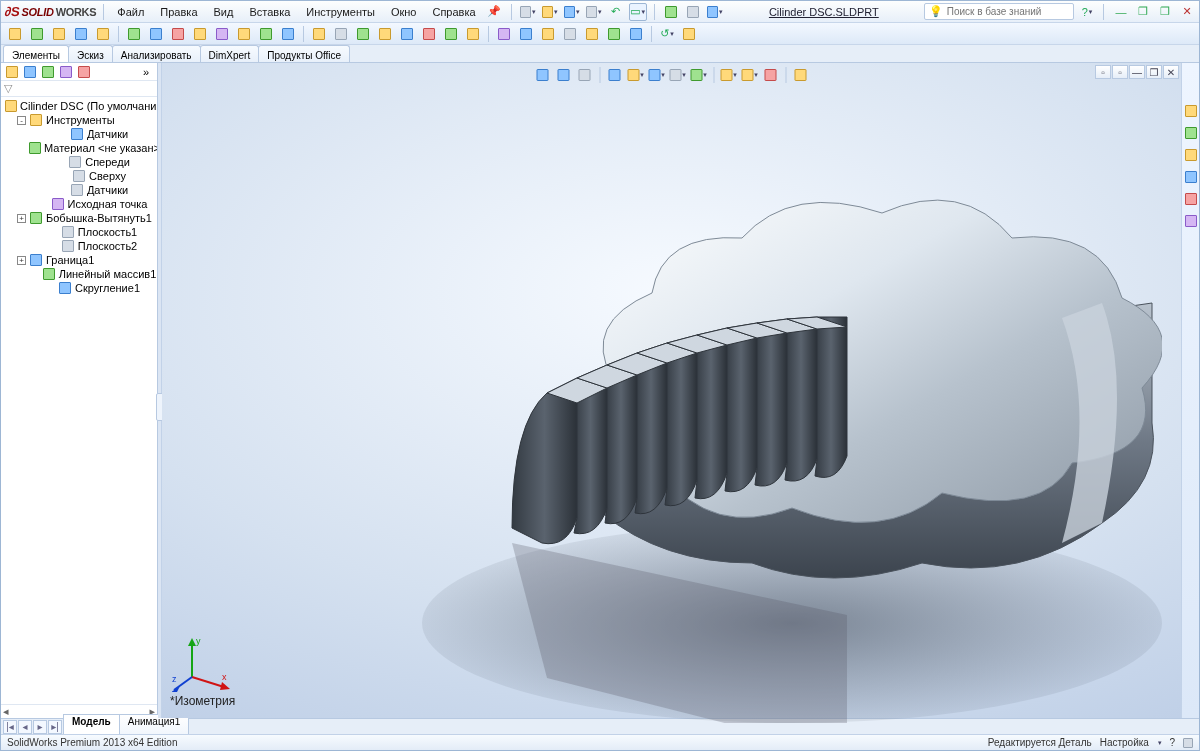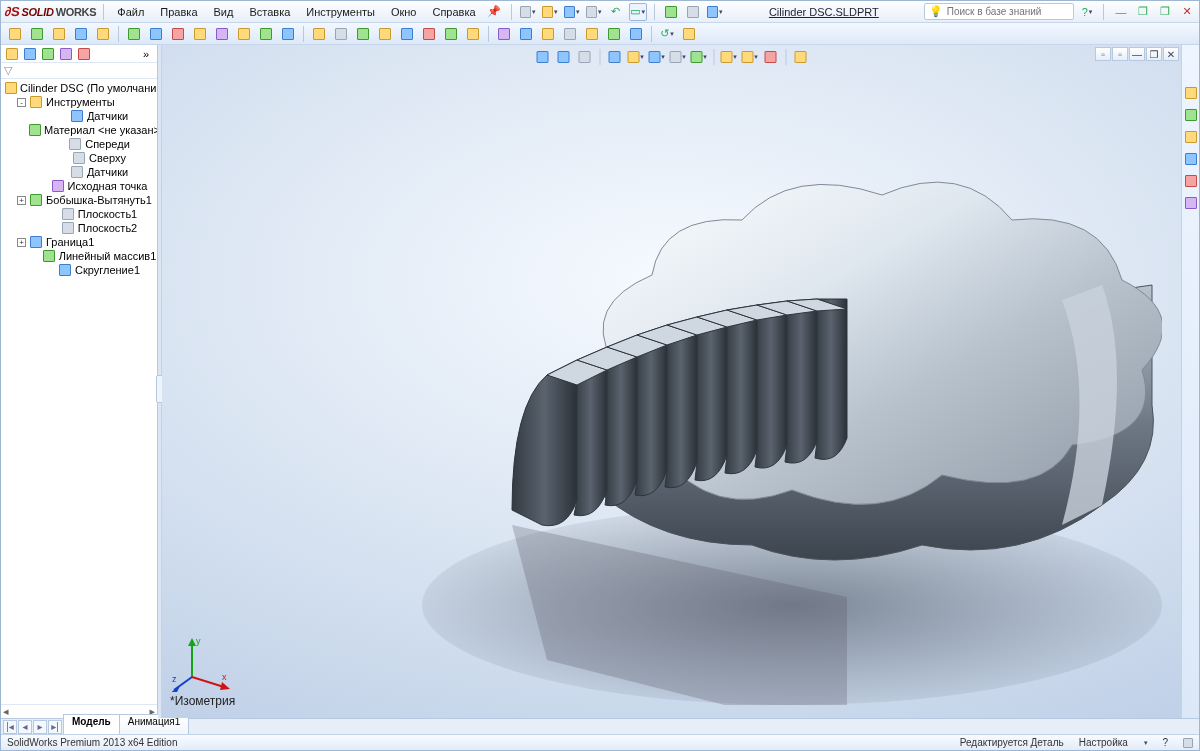--- a/index.html
+++ b/index.html
@@ -55,21 +55,21 @@
   .mdi-ctrls { position:absolute; top:2px; right:2px; display:flex; gap:1px;}
   .mdi-ctrls .mdi { width:16px;height:14px; border:1px solid #b7c9e1; background:linear-gradient(#fff,#e6eef8); display:flex;align-items:center;justify-content:center; font-size:10px; color:#445;}
   
   .model-wrap { position:absolute; left:200px; top:60px; width:800px; height:600px; pointer-events:none;}
   
   .bottom-tabs { height:16px; background:#e6eef8; border-top:1px solid #b7c9e1; display:flex; align-items:center; padding-left:2px; font-size:10px;}
   .btab-nav { width:14px;height:14px;border:1px solid #b7c9e1;background:#f3f8ff;display:flex;align-items:center;justify-content:center;margin-right:1px;color:#668;cursor:default;}
   .btab { height:25px; padding:1px 8px; border:1px solid #b7c9e1; background:linear-gradient(#fff,#eef4fc); margin-right:-1px; cursor:default;}
   .btab.active { background:#fff; font-weight:bold;}
   
-  .status-bar { height:16px; background:linear-gradient(#f7fbff,#e3ecf7); border-top:1px solid #c2d2e8; display:flex; align-items:center; padding:0 6px; font-size:10px; color:#333; gap:15px;}
+  .status-bar { height:16px; background:linear-gradient(#f7fbff,#e3ecf7); border-top:1px solid #c2d2e8; display:flex; align-items:center; padding:0 6px; font-size:10px; color:#333; gap:8px;}
   .status-bar .spacer{flex:1;}
   .carat { font-size:7px; color:#446; margin-left:1px;}
   .ico-generic { width:12px;height:12px; background:#ffd97a; border:1px solid #c99a2e; border-radius:1px;}
   .ico-blue { background:#8fc5ff; border-color:#3b7fce;}
   .ico-green { background:#9fe28f; border-color:#3f9a2e;}
   .ico-red { background:#f6a3a3; border-color:#c54b4b;}
   .ico-purple { background:#d5b6f3; border-color:#8a5bc9;}
   .ico-grey { background:#d6dde6; border-color:#98a5b5;}
 </style>
 </head>
@@ -226,20 +226,27 @@
     <div class="tbtn">
         <div class="ico-generic ico-blue"></div>
       </div>
     <div class="tb-sep"></div>
     <div class="tbtn">↺<span class="carat">▾</span></div>
     <div class="tbtn">
         <div class="ico-generic"></div>
       </div>
   </div>
 
+  <div class="cmd-tabs">
+    <div class="cmd-tab active">Элементы</div>
+    <div class="cmd-tab">Эскиз</div>
+    <div class="cmd-tab">Анализировать</div>
+    <div class="cmd-tab">DimXpert</div>
+    <div class="cmd-tab">Продукты Office</div>
+  </div>
 
   <div class="work-row">
 
     <div class="tree-panel">
       <div class="tree-toolbar">
         <div class="tt">
             <div class="ico-generic"></div>
           </div>
         <div class="tt">
             <div class="ico-generic ico-blue"></div>

